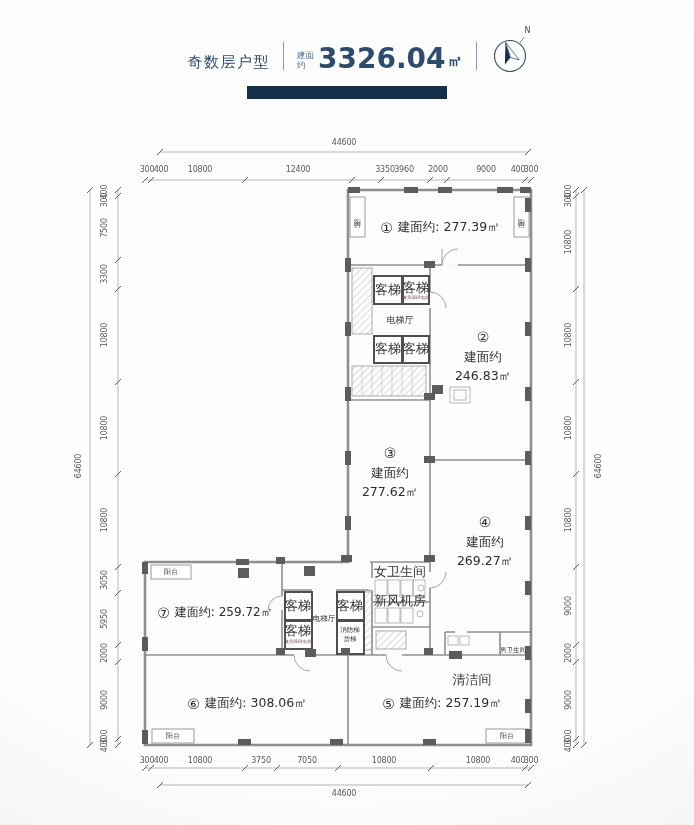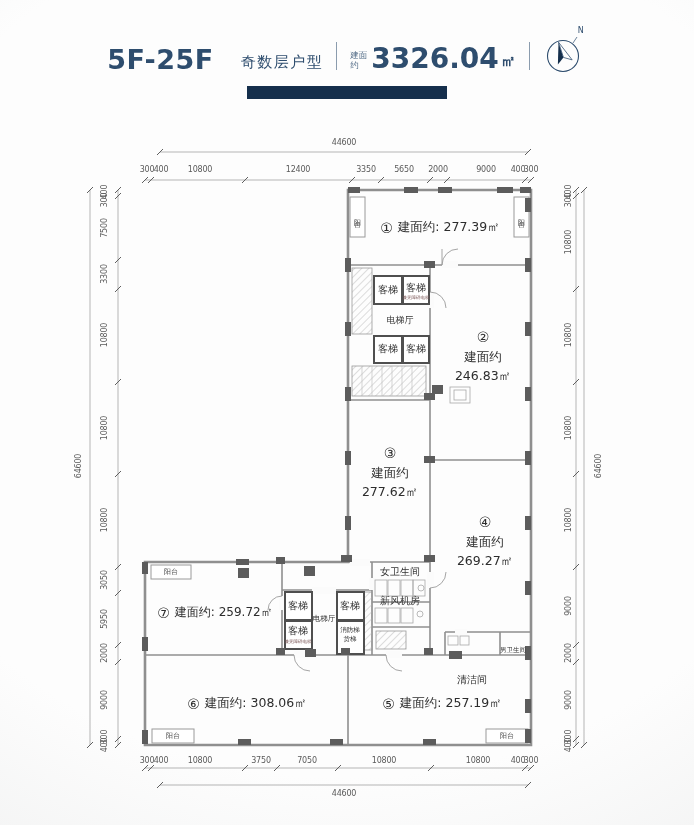--- a/index.html
+++ b/index.html
@@ -16,38 +16,37 @@
   .area-value{font-size:28px;font-weight:600;margin-left:2px}
   .area-unit{font-size:15px;padding-bottom:4px;margin-left:2px;font-weight:600}
   .compass{position:relative;width:44px;height:46px;align-self:center;margin-top:2px}
   .compass .n{position:absolute;right:3px;top:-3px;font-size:8px;color:var(--accent,#2e4d6e)}
   .tbar{position:absolute;left:247px;top:86px;width:200px;height:13px;background:var(--bar,#152f4c)}
   
   .plan-svg{position:absolute;left:0;top:0}
   .lbl{position:absolute;transform:translate(-50%,-50%);white-space:nowrap;color:#3a3a3a}
   .dim{position:absolute;transform:translate(-50%,-50%);font-size:8px;color:#5a5a5a;white-space:nowrap;letter-spacing:-.2px}
   .dimv{transform:translate(-50%,-50%) rotate(-90deg)}
-  .room{font-size:10px;color:#333;letter-spacing:0}
+  .room{font-size:13px;color:#333;letter-spacing:0}
   .room-sm{font-size:6.5px;color:#333}
   .room-note{font-size:4.5px;color:#7d5a5a}
   .hall{font-size:9px;color:#333}
   .hall-sm{font-size:7.5px;color:#333}
   .vert{writing-mode:vertical-rl;letter-spacing:1px}
   .unit{display:flex;align-items:center;gap:5px;font-size:12.5px;color:#2d2d2d}
   .unit .num{font-size:14px}
   .unitv{flex-direction:column;gap:0;line-height:1.5;text-align:center}
   .balc{font-size:7px;color:#444}
 </style>
 </head>
 <body>
 
 <div class="page">
 
   <div class="hdr">
-    <span class="range">5F-25F</span>
     <span class="ftype">奇数层户型</span>
     <span class="vdiv"></span>
     <span class="area-label">建面约</span>
     <span class="area-value">3326.04</span>
     <span class="area-unit">㎡</span>
     <span class="vdiv"></span>
     <span class="compass">
       <svg width="44" height="46" viewBox="0 0 44 46">
         <circle cx="20" cy="27" r="15.5" fill="none" stroke="var(--accent)" stroke-width="1.1"></circle>
         <g transform="rotate(-18 20 27)">
@@ -271,22 +270,22 @@
   <div class="lbl balc vert" style="left:521px;top:215px">阳台</div>
   <div class="lbl balc" style="left:171px;top:572px">阳台</div>
   <div class="lbl balc" style="left:173px;top:736px">阳台</div>
   <div class="lbl balc" style="left:507px;top:736px">阳台</div>
 
   <div class="dim" style="left:344px;top:142px">44600</div>
   <div class="dim" style="left:147px;top:169px">300</div>
   <div class="dim" style="left:161px;top:169px">400</div>
   <div class="dim" style="left:200px;top:169px">10800</div>
   <div class="dim" style="left:298px;top:169px">12400</div>
-  <div class="dim" style="left:366px;top:169px">3350</div>
-  <div class="dim" style="left:404px;top:169px">5650</div>
+  <div class="dim" style="left:385px;top:169px">3350</div>
+  <div class="dim" style="left:404px;top:169px">3960</div>
   <div class="dim" style="left:438px;top:169px">2000</div>
   <div class="dim" style="left:486px;top:169px">9000</div>
   <div class="dim" style="left:518px;top:169px">400</div>
   <div class="dim" style="left:531px;top:169px">300</div>
 
   <div class="dim" style="left:344px;top:793px">44600</div>
   <div class="dim" style="left:147px;top:760px">300</div>
   <div class="dim" style="left:161px;top:760px">400</div>
   <div class="dim" style="left:200px;top:760px">10800</div>
   <div class="dim" style="left:261px;top:760px">3750</div>

